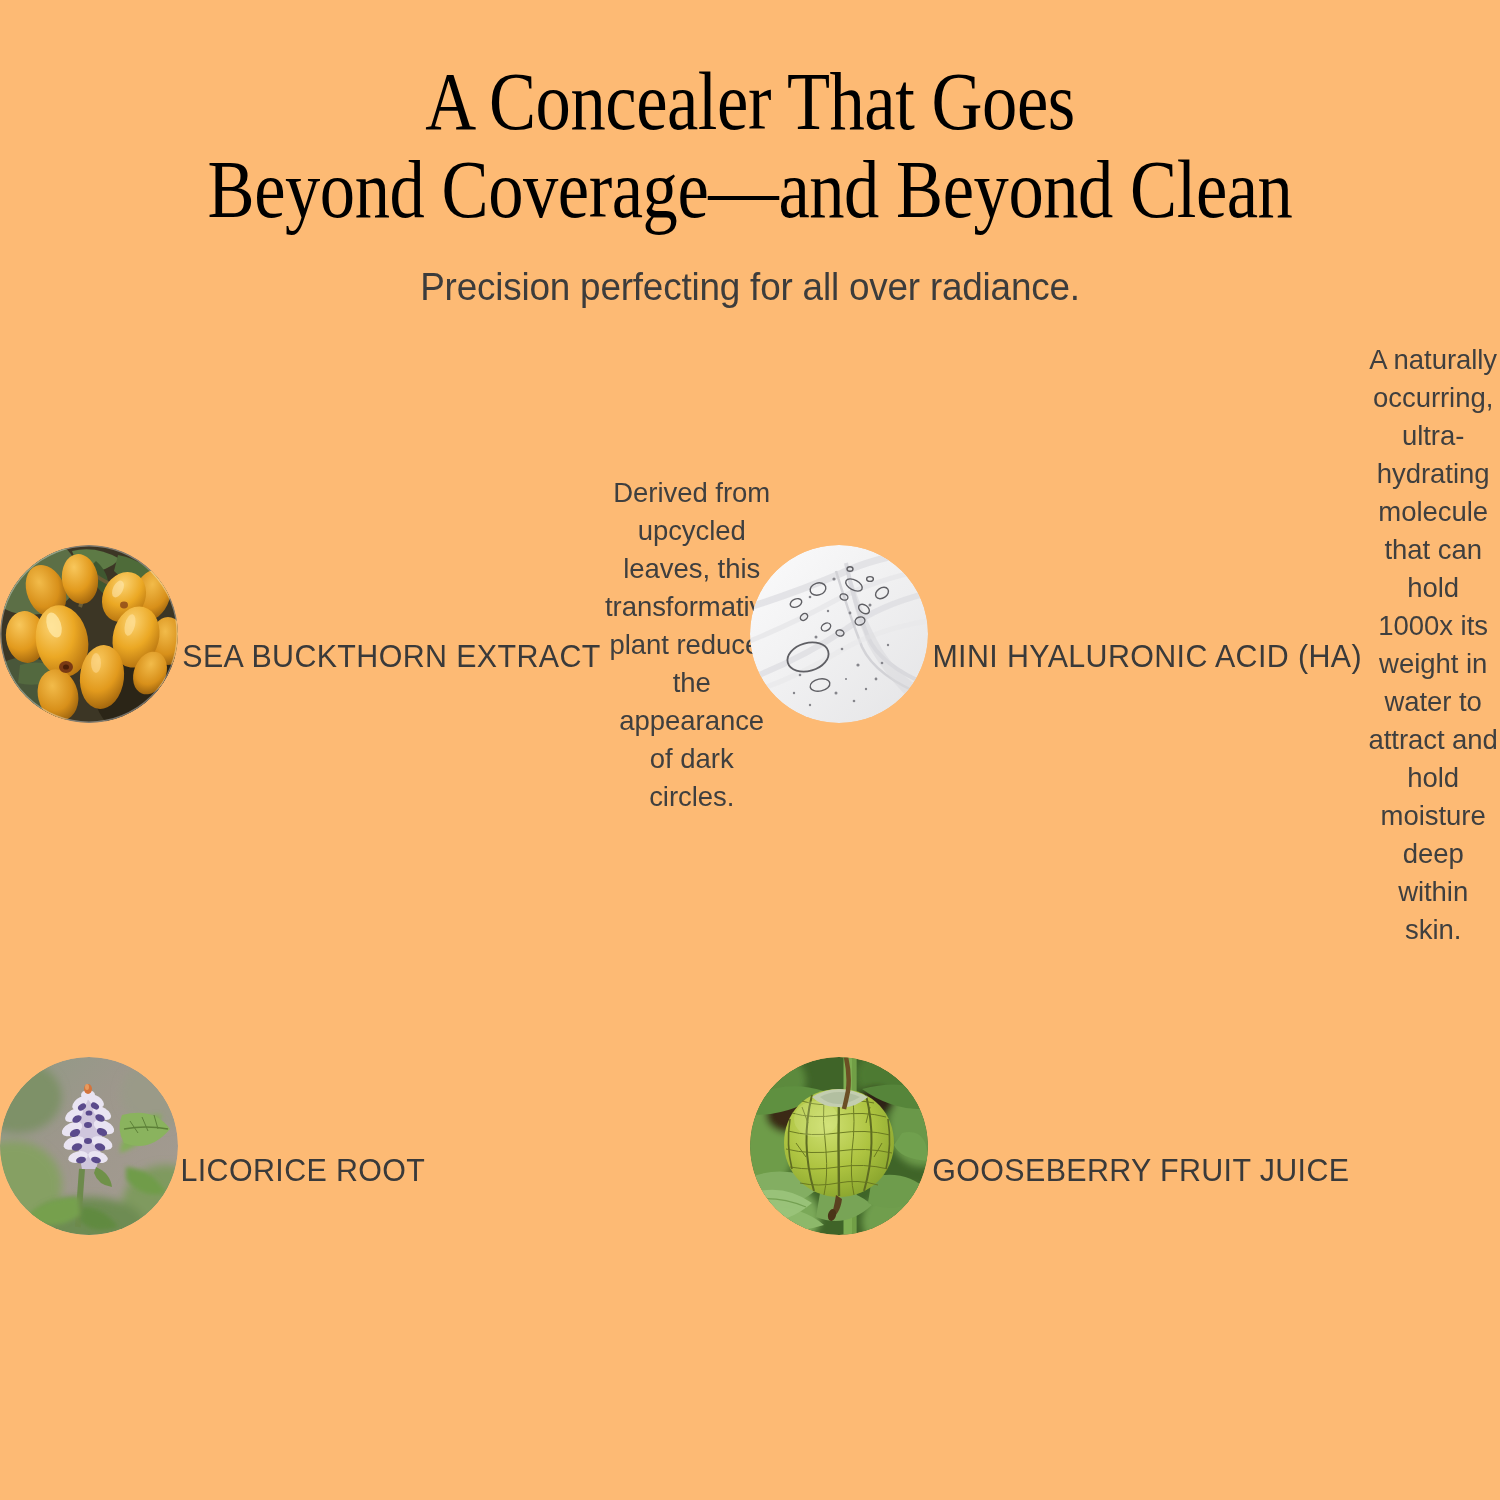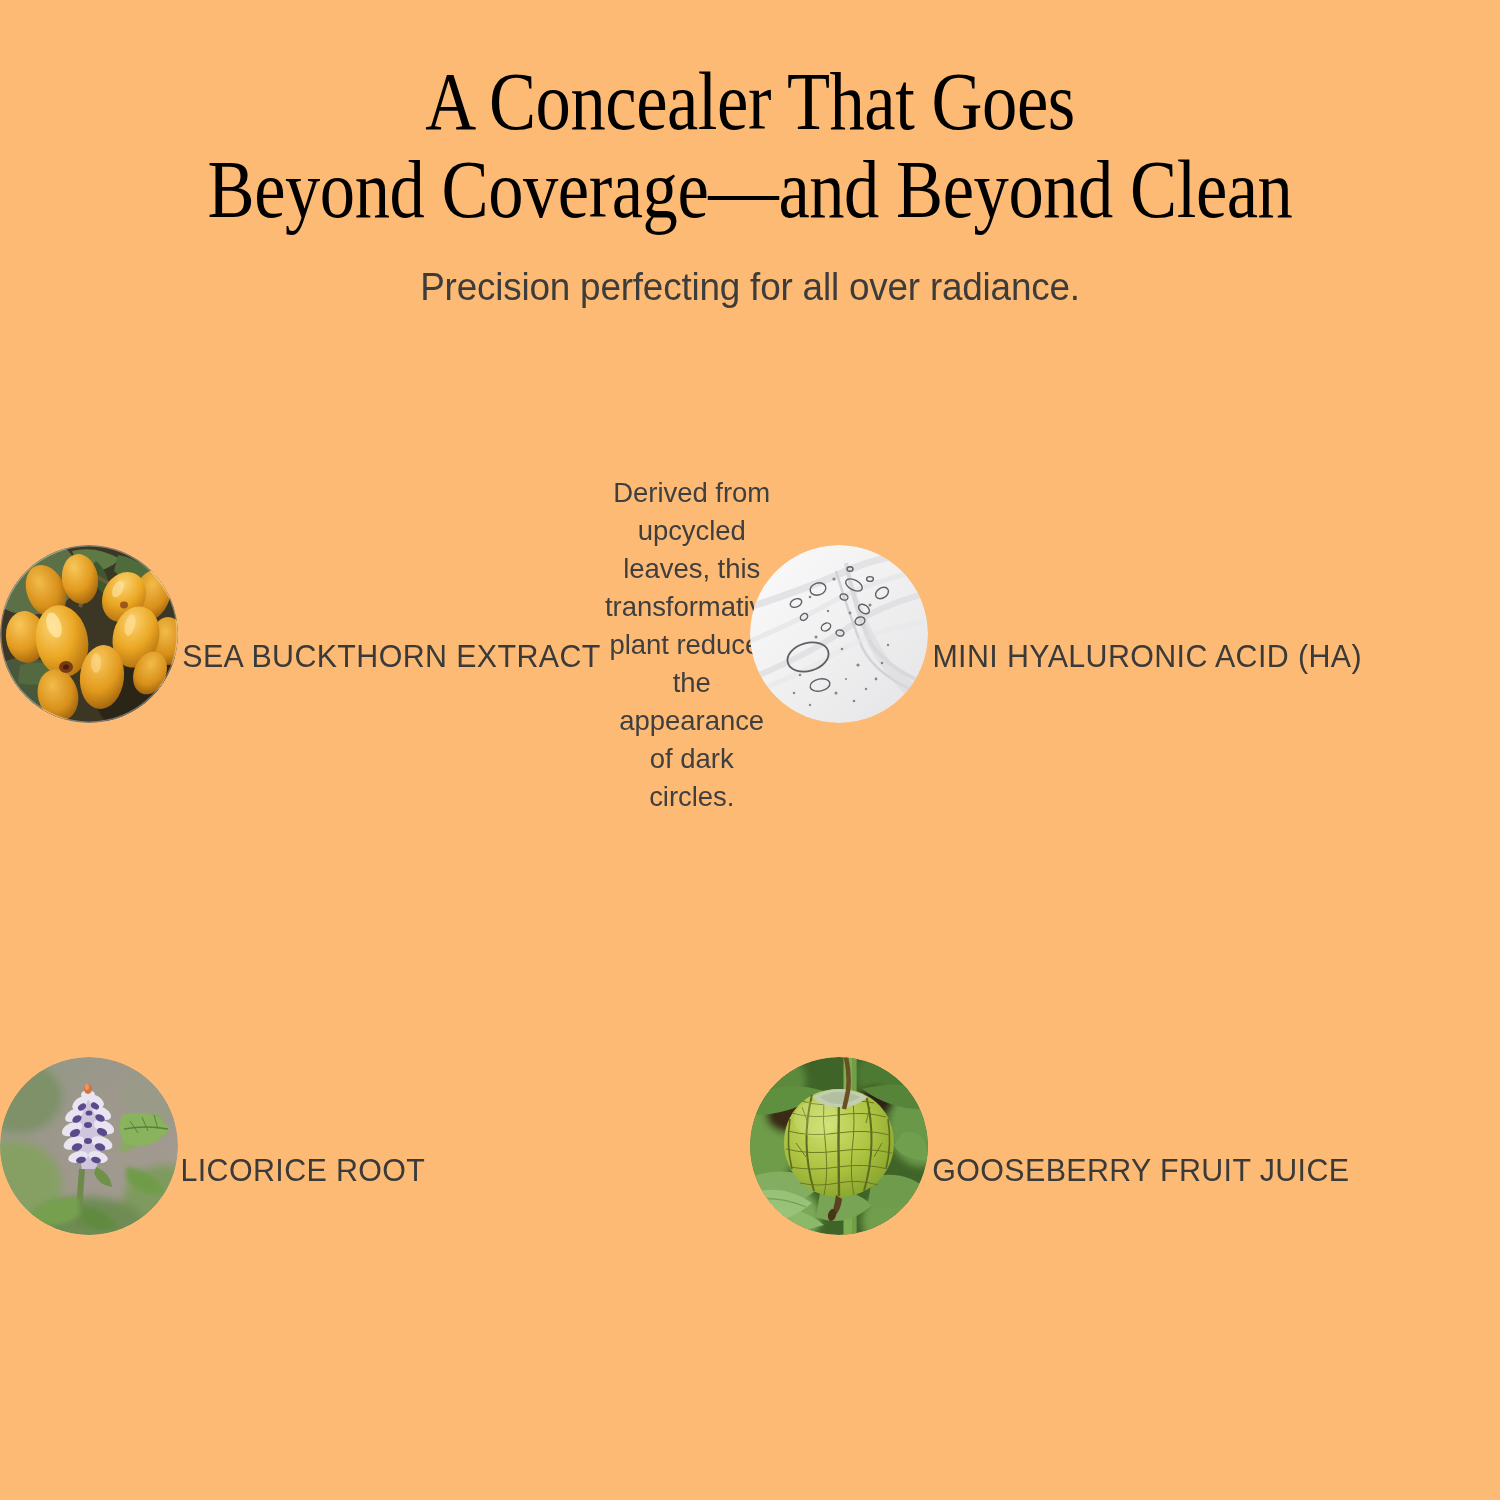--- a/index.html
+++ b/index.html
@@ -240,20 +240,21 @@
                 <circle cx="132" cy="118" r="1.3"></circle>
               <circle cx="116" cy="144" r="1.2"></circle>
                 <circle cx="96" cy="134" r="1.1"></circle>
               <circle cx="60" cy="160" r="1.2"></circle>
                 <circle cx="138" cy="100" r="1.2"></circle>
             </g>
           </g>
         </svg>
       </div>
       <div class="card-title">MINI HYALURONIC ACID (HA)</div>
+      <div class="card-desc">A naturally occurring, ultra-hydrating molecule that can hold 1000x its weight in water to attract and hold moisture deep within skin.</div>
     </div>
 
     <div class="card c3 row2">
       <div class="media">
         <svg viewBox="0 0 178 178" xmlns="http://www.w3.org/2000/svg">
           <defs>
             <clipPath id="c3clip">
                 <circle cx="89" cy="89" r="89"></circle>
               </clipPath>
             <linearGradient id="bgl" x1="0" y1="0" x2="1" y2="1">

